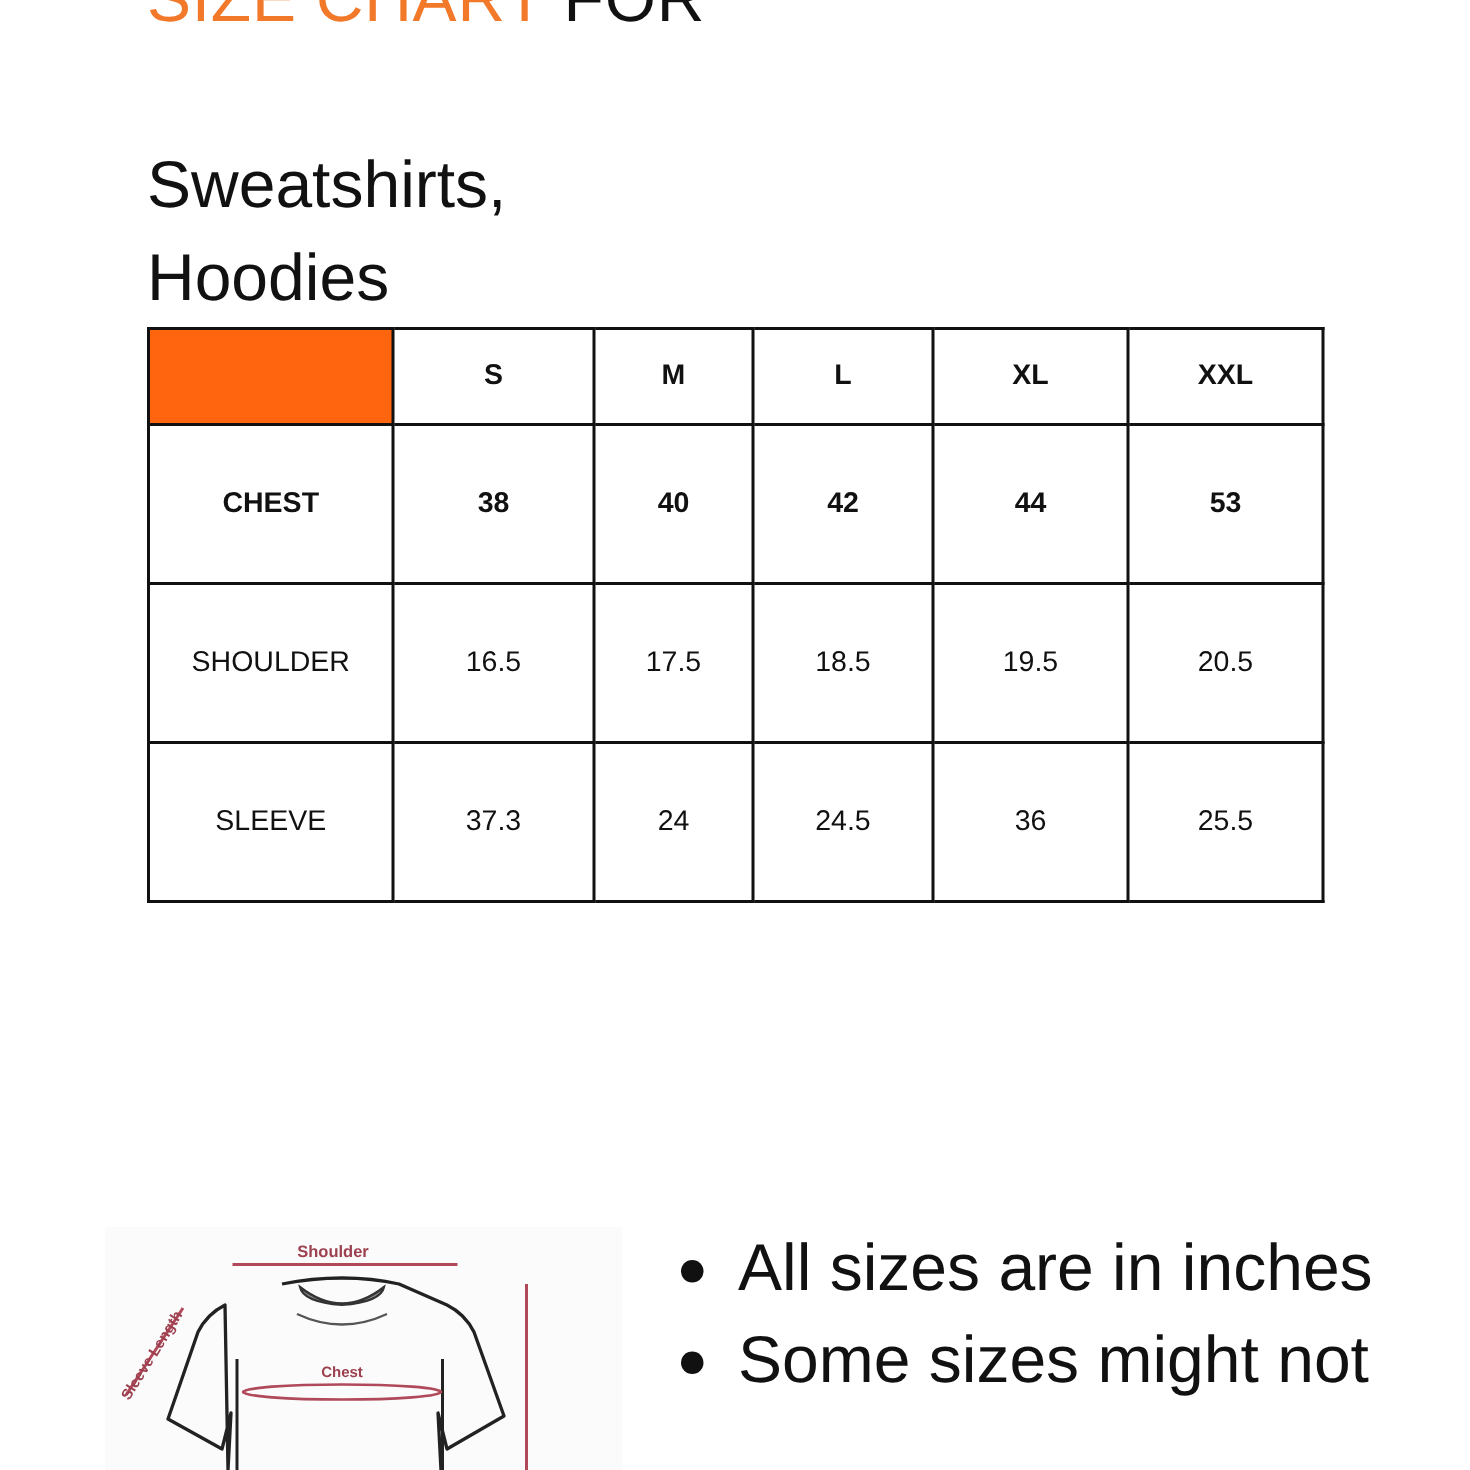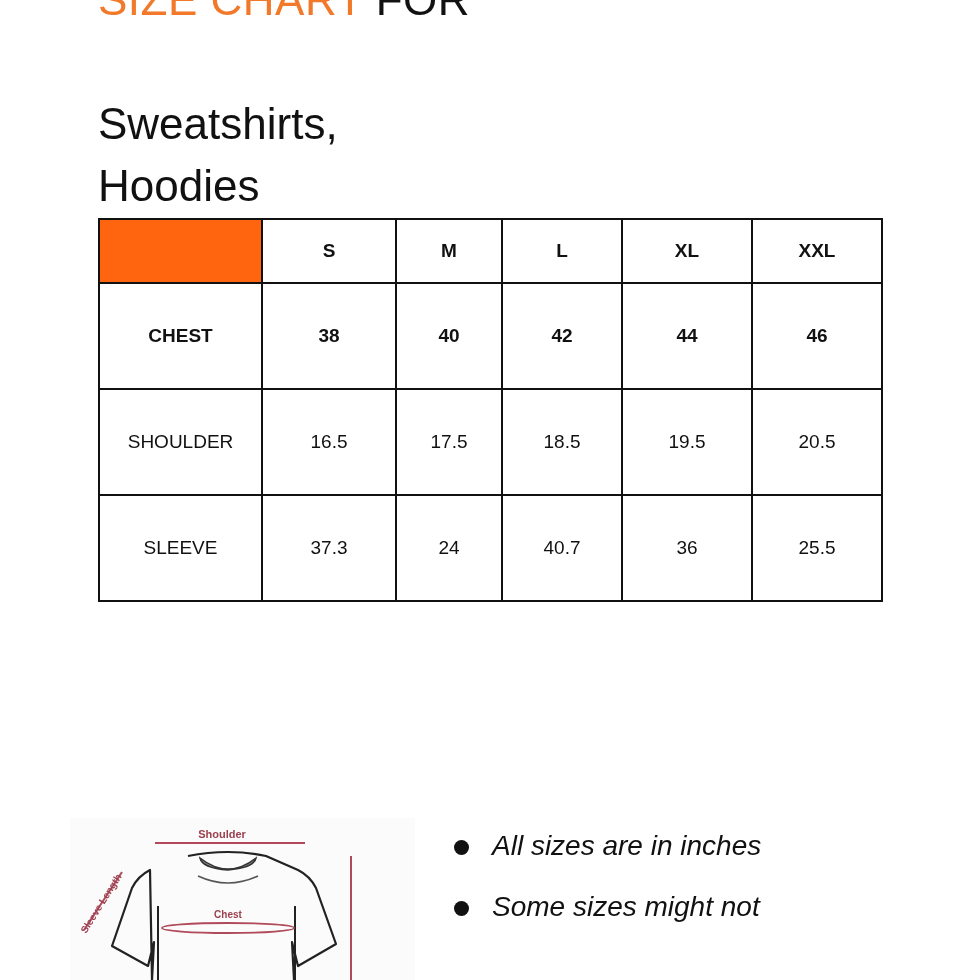--- a/index.html
+++ b/index.html
@@ -33,21 +33,21 @@
   .diagram {
     position: absolute; left: 70px; top: 818px; width: 345px; height: 162px;
     background: #fbfbfb;
   }
   ul.notes {
     position: absolute; left: 450px; top: 815px; margin: 0; padding: 0;
     list-style: none;
   }
   ul.notes li {
     position: relative; padding-left: 42px;
-    font-size: 28px; line-height: 61px; white-space: nowrap; color: #111; font-style: italic;
+    font-size: 44px; line-height: 61px; white-space: nowrap; color: #111;
   }
   ul.notes li .bullet {
     position: absolute; left: 4px; top: 25px; width: 15px; height: 15px;
     border-radius: 50%; background: #111;
   }
 </style>
 </head>
 <body>
 
 <div class="title-line">
@@ -76,35 +76,35 @@
     <td>L</td>
     <td>XL</td>
     <td>XXL</td>
   </tr>
   <tr class="data-row bold-row">
     <td>CHEST</td>
     <td>38</td>
     <td>40</td>
     <td>42</td>
     <td>44</td>
-    <td>46</td>
+    <td>53</td>
   </tr>
   <tr class="data-row">
     <td>SHOULDER</td>
     <td>16.5</td>
     <td>17.5</td>
     <td>18.5</td>
     <td>19.5</td>
     <td>20.5</td>
   </tr>
   <tr class="data-row">
     <td>SLEEVE</td>
     <td>37.3</td>
     <td>24</td>
-    <td>40.7</td>
+    <td>24.5</td>
     <td>36</td>
     <td>25.5</td>
   </tr>
 </tbody>
   </table>
 
 <div class="diagram">
   <svg width="345" height="162" viewBox="0 0 345 162">
 
     <line x1="85" y1="25" x2="235" y2="25" stroke="#b04a5a" stroke-width="2"></line>

